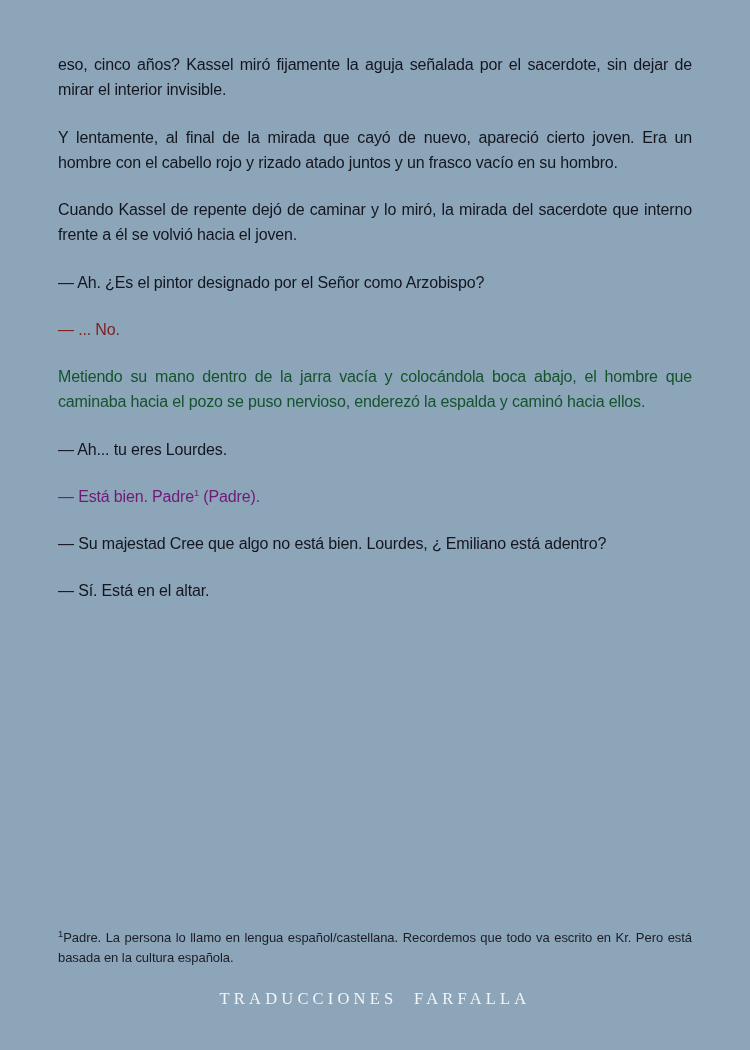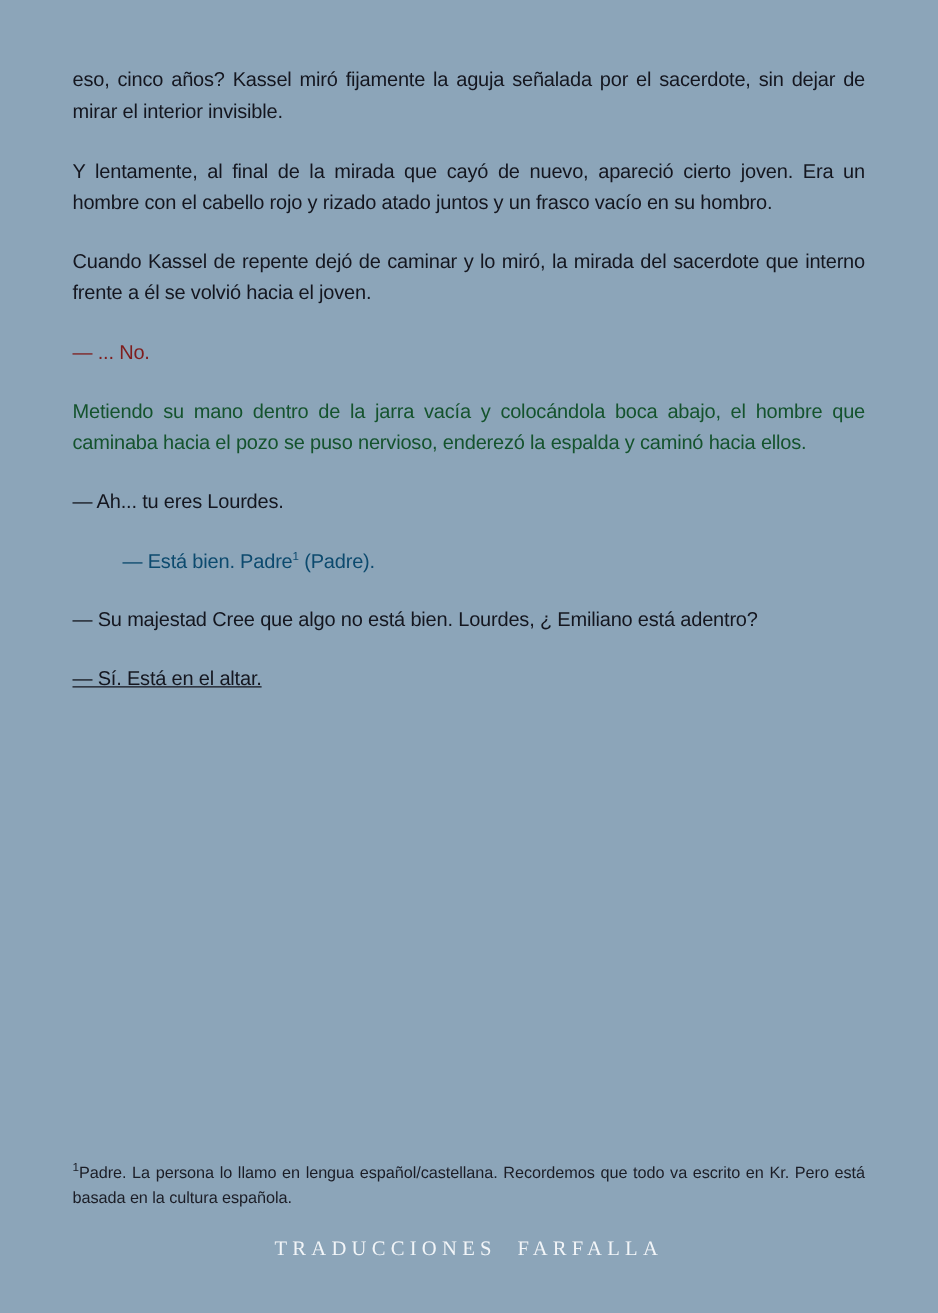--- a/index.html
+++ b/index.html
@@ -86,33 +86,34 @@
 
   <div class="content">
 
     <p class="para" style="color: rgb(20, 22, 31);">eso, cinco años? Kassel miró fijamente la aguja señalada por el sacerdote, sin dejar de mirar el interior invisible.</p>
 
     <p class="para" style="color: rgb(20, 22, 31);">Y lentamente, al final de la mirada que cayó de nuevo, apareció cierto joven. Era un hombre con el cabello rojo y rizado atado juntos y un frasco vacío en su hombro.</p>
 
 
     <p class="para" style="color: rgb(20, 22, 31);">Cuando Kassel de repente dejó de caminar y lo miró, la mirada del sacerdote que interno frente a él se volvió hacia el joven.</p>
 
+    <p class="para nojustify" style="color: rgb(20, 22, 31);">— Ah. ¿Es el pintor designado por el Señor como Arzobispo?</p>
 
     <p class="para nojustify" style="color: #7f1d1d;">— ... No.</p>
 
 
     <p class="para" style="color: #14532d;">Metiendo su mano dentro de la jarra vacía y colocándola boca abajo, el hombre que caminaba hacia el pozo se puso nervioso, enderezó la espalda y caminó hacia ellos.</p>
 
     <p class="para nojustify" style="color: rgb(20, 22, 31);">— Ah... tu eres Lourdes.</p>
 
-    <p class="para nojustify" style="color: #0c4a6e; margin-left: 40px;"><span>— Está bien. Padre</span><sup>1</sup><span> (Padre).</span></p>
+    <p class="para nojustify" style="color: #701a75;"><span>— Está bien. Padre</span><sup>1</sup><span> (Padre).</span></p>
 
     <p class="para" style="color: rgb(20, 22, 31);">— Su majestad Cree que algo no está bien. Lourdes, ¿ Emiliano está adentro?</p>
 
-    <p class="para nojustify" style="color: rgb(20, 22, 31); text-decoration: underline;">— Sí. Está en el altar.</p>
+    <p class="para nojustify" style="color: rgb(20, 22, 31);">— Sí. Está en el altar.</p>
 
   </div>
 
   <div class="footnote-block">
     <p class="footnote"><sup>1</sup><span>Padre. La persona lo llamo en lengua español/castellana. Recordemos que todo va escrito en Kr. Pero está basada en la cultura española.</span></p>
   </div>
 
   <div class="watermark" style="color: rgb(242, 245, 248); margin-top: 14px;">TRADUCCIONES  FARFALLA</div>
 
 </div>

